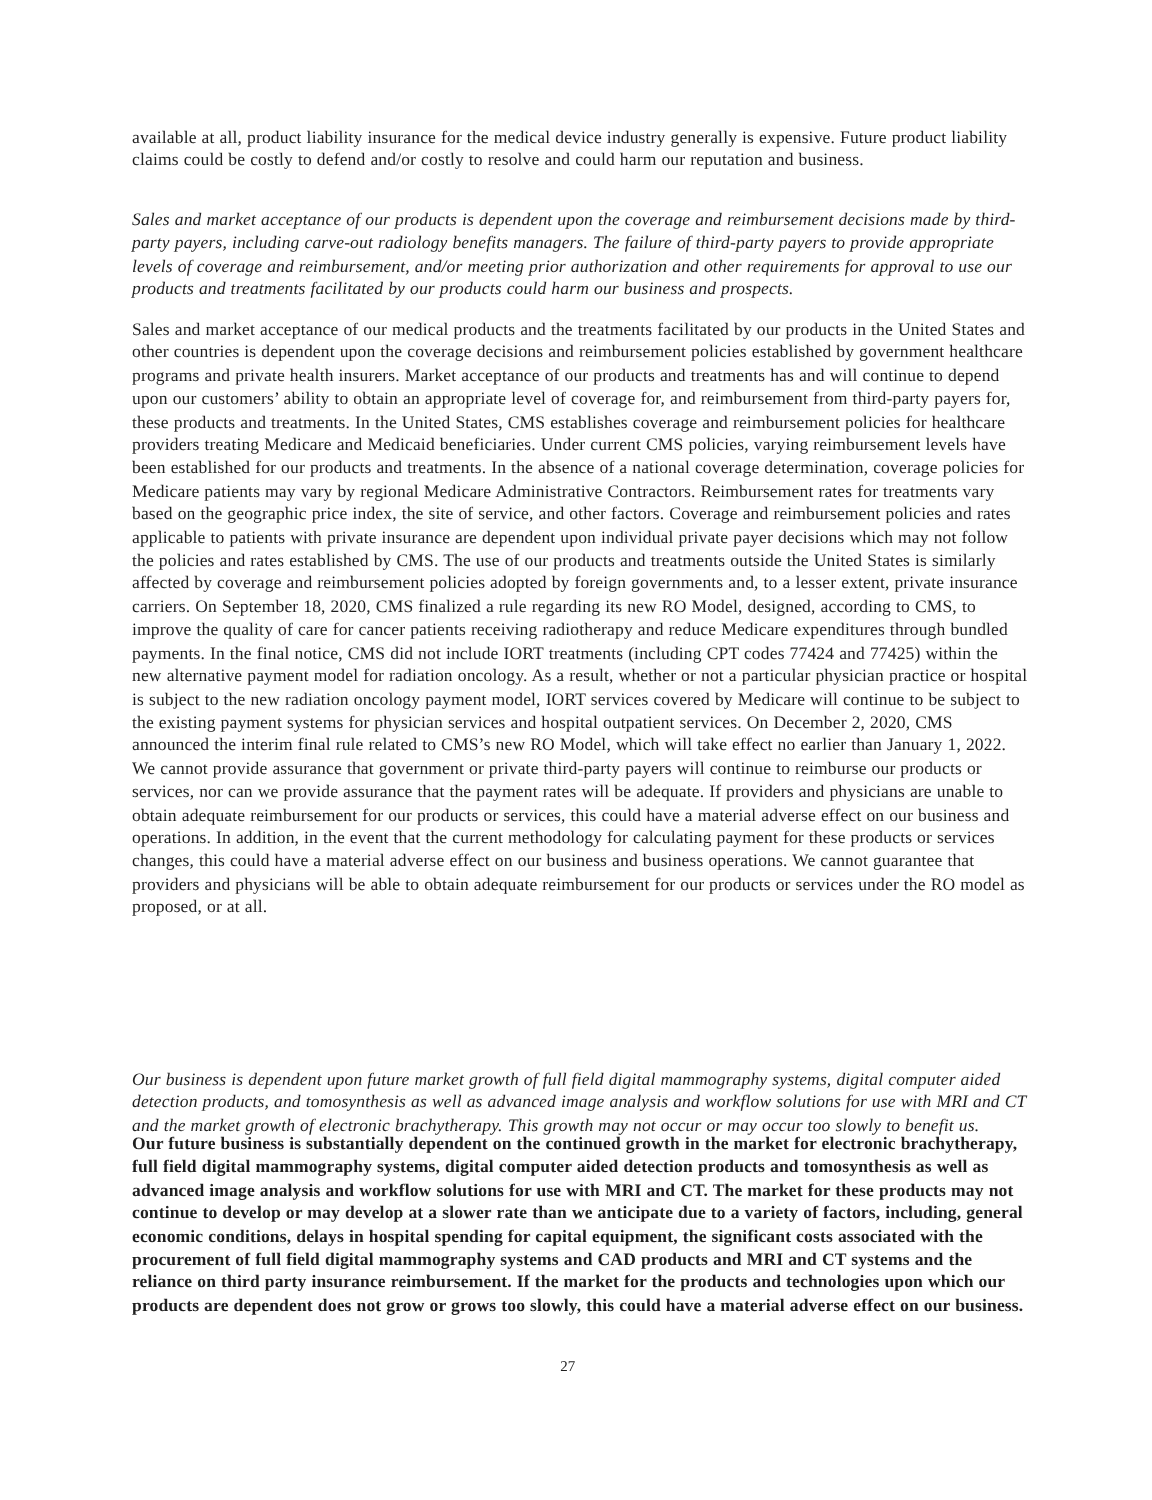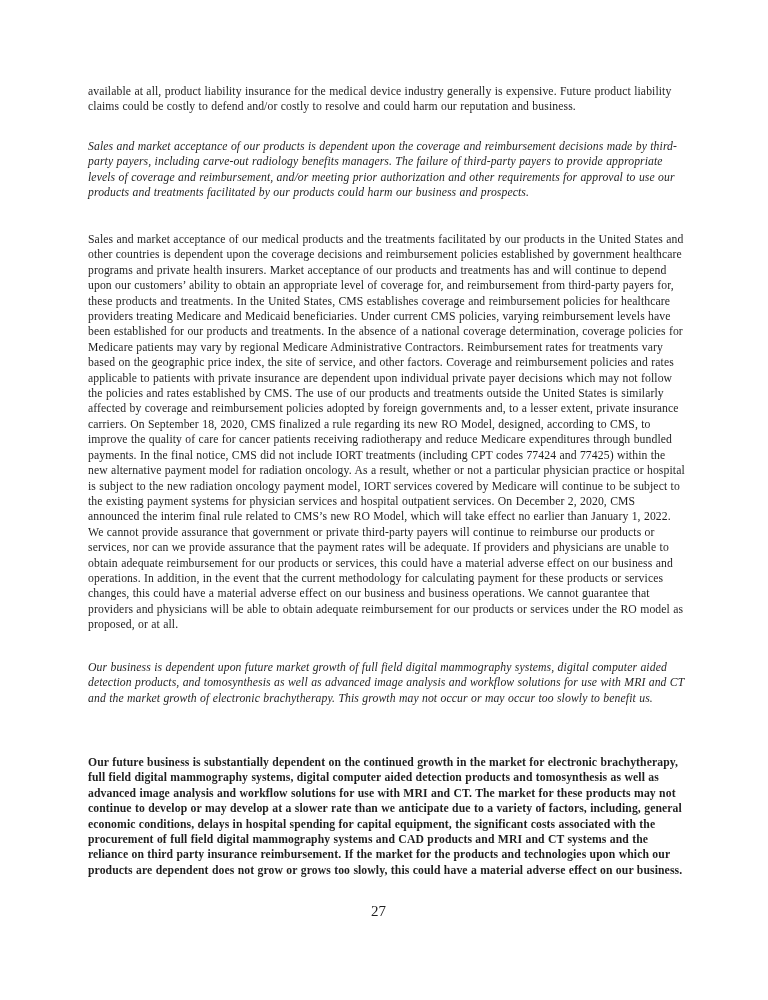--- a/index.html
+++ b/index.html
@@ -25,30 +25,30 @@
     text-align: left;
     letter-spacing: 0.1px;
     word-spacing: 0.3px;
   }
   .doc-heading {
     font-weight: normal;
     font-style: italic;
   }
   .para-liability        { top: 84px; }
   .heading-reimbursement { top: 139px; }
-  .para-reimbursement    { top: 232px; }
-  .heading-growth        { top: 660px; }
+  .para-reimbursement    { top: 212px; }
+  .heading-growth        { top: 712px; }
   .para-growth           { top: 755px; font-weight: bold; }
   .page-number {
     position: absolute;
     top: 904px;
     left: 0;
     width: 757px;
     text-align: center;
-    font-size: 15px;
+    font-size: 10px;
     line-height: 15.4px;
   }
 </style>
 </head>
 <body>
 
 <div class="page">
 
   <div class="doc-block para-liability">available at all, product liability insurance for the medical device industry generally is expensive. Future product liability claims could be costly to defend and/or costly to resolve and could harm our reputation and business.</div>
 

